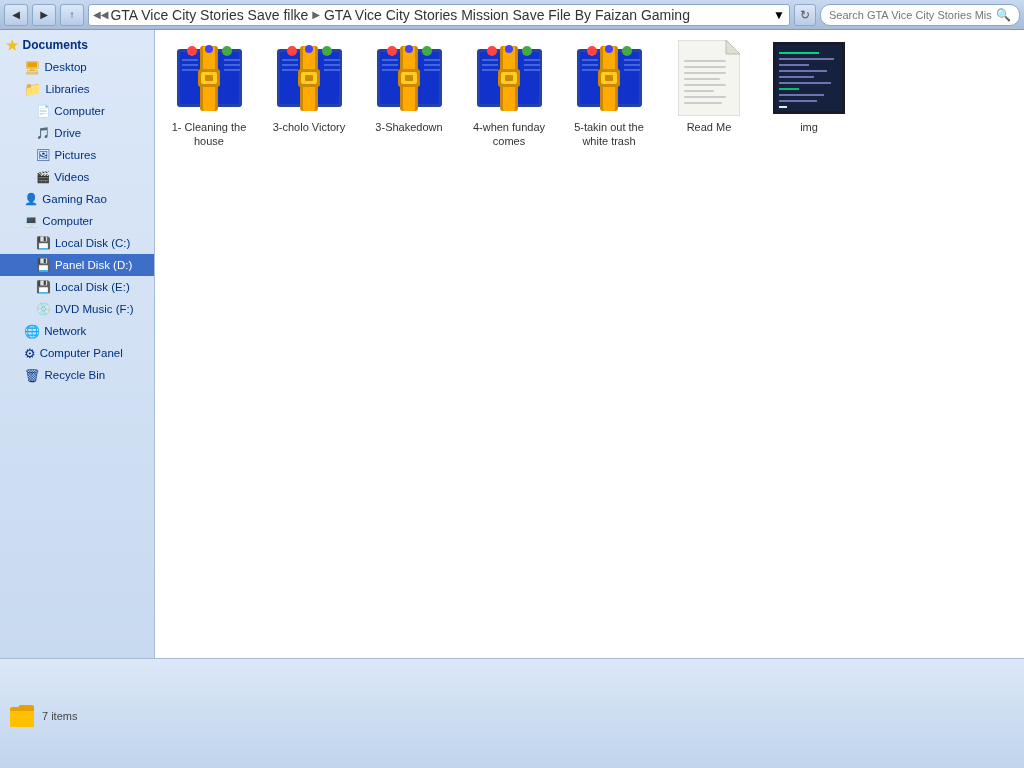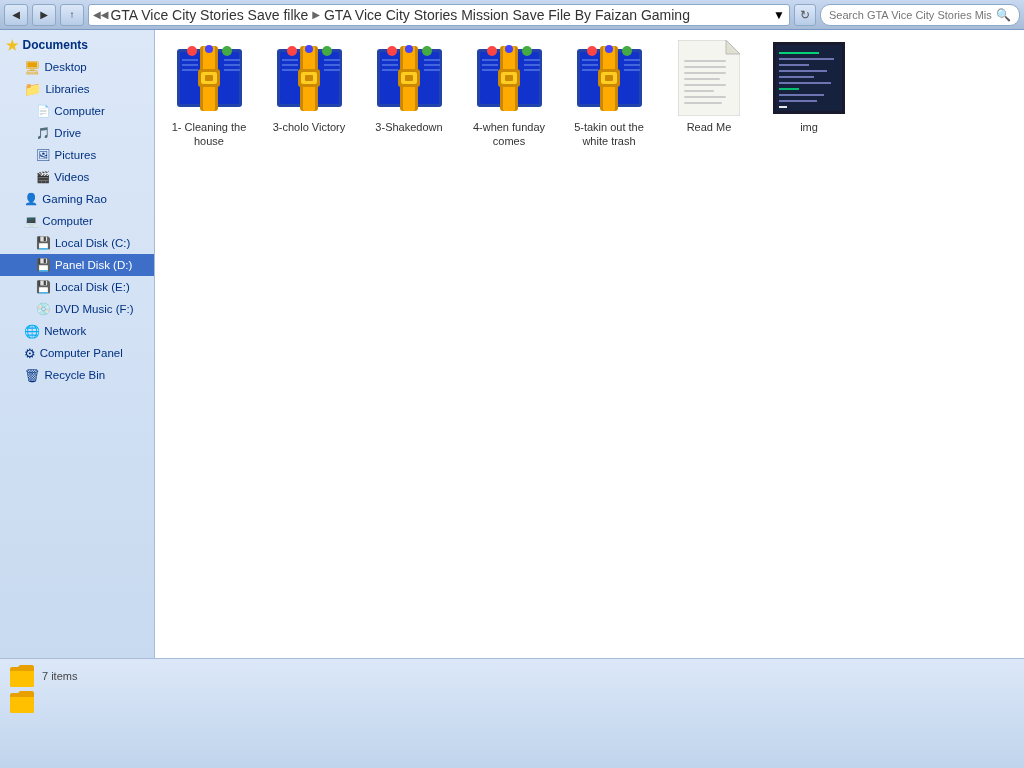--- a/index.html
+++ b/index.html
@@ -187,20 +187,21 @@
       border-top: 1px solid #a8bcd8;
       display: flex;
       flex-direction: column;
       padding: 6px 10px;
       gap: 4px;
     }
     .status-item {
       display: flex;
       align-items: center;
       gap: 8px;
+      margin-top: 40px;
     }
     .status-text {
       font-size: 11px;
       color: #444;
     }
     .folder-yellow { color: #e8a000; }
   </style>
 </head>
 <body>
 

